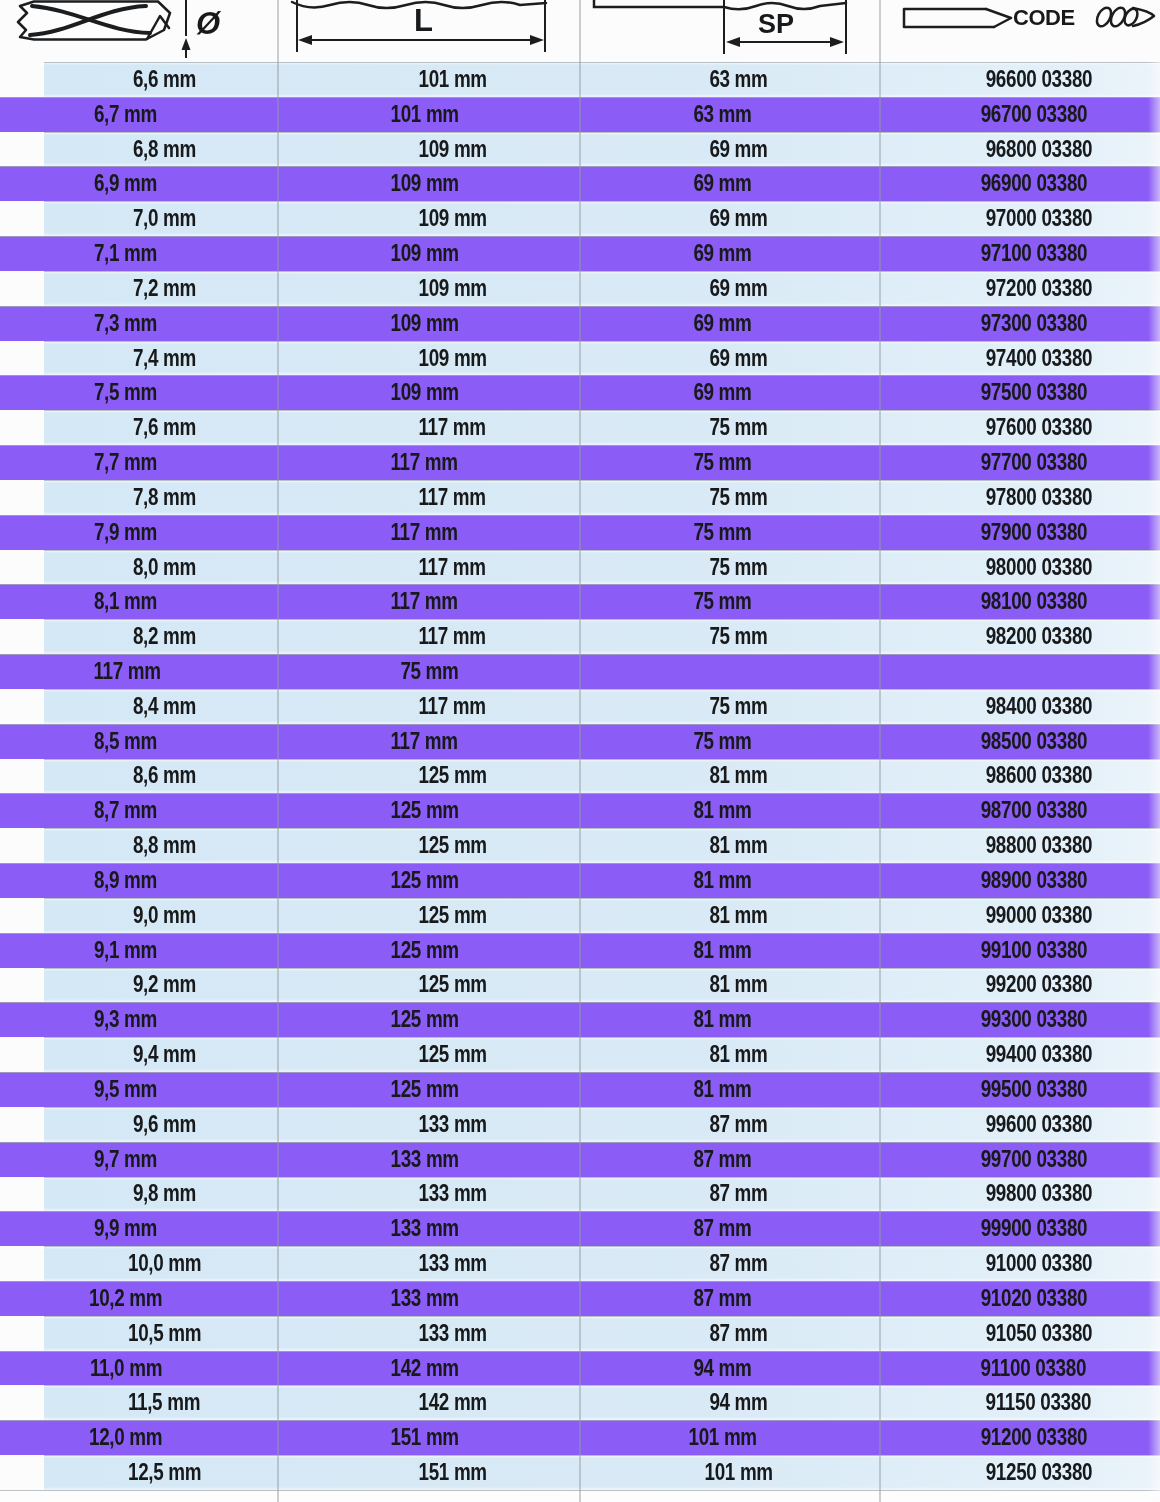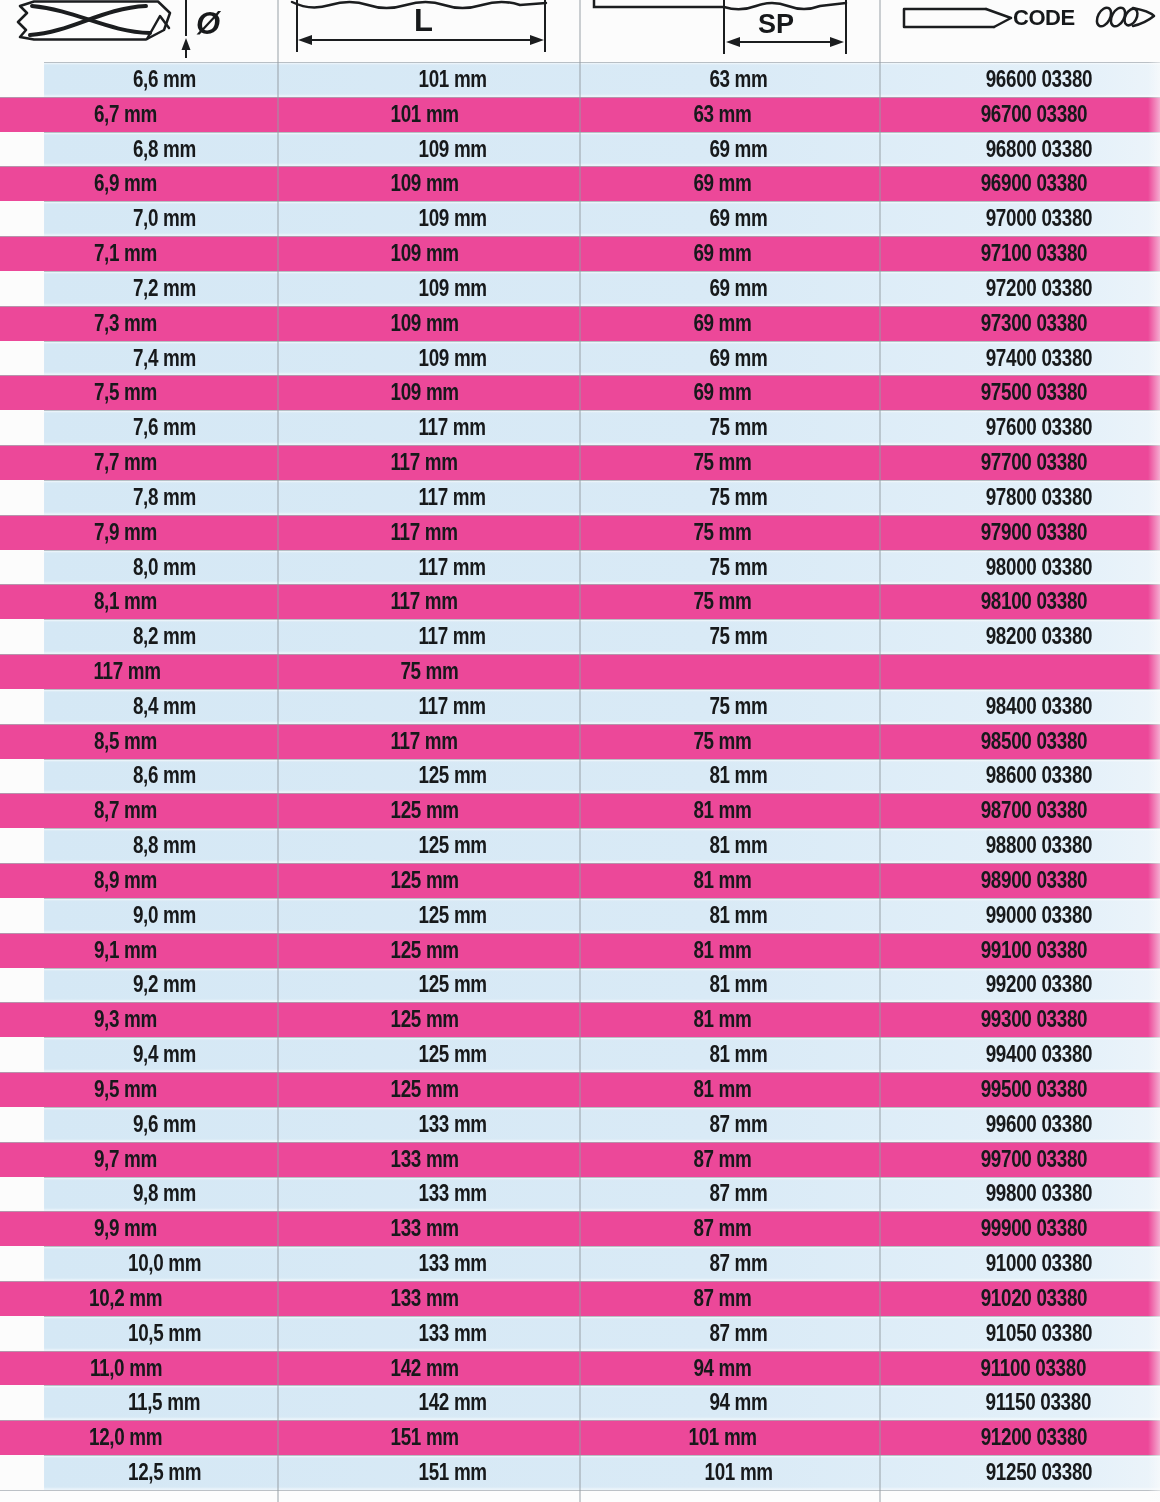--- a/index.html
+++ b/index.html
@@ -35,21 +35,21 @@
   svg text {
     font-family: "Liberation Sans", sans-serif;
     fill: #17191b;
   }
 
   
   .tbody { position: relative; }
   .row {
     display: flex;
     height: 34.83px;
-    background: #ec4899;
+    background: #8b5cf6;
     box-shadow: inset 0 1px 0 rgba(165,172,179,0.75);
   }
   .row.alt {
     background: linear-gradient(90deg, #d5e8f5 0%, #d9eaf6 60%, #e3f0f9 92%, #ecf4fa 100%);
     box-shadow:
       inset 0 1px 0 rgba(165,172,179,0.75),
       inset 0 3px 2px -1px rgba(255,255,255,0.65),
       inset 0 -3px 2px -1px rgba(255,255,255,0.5);
     margin-left: 44px;
   }

